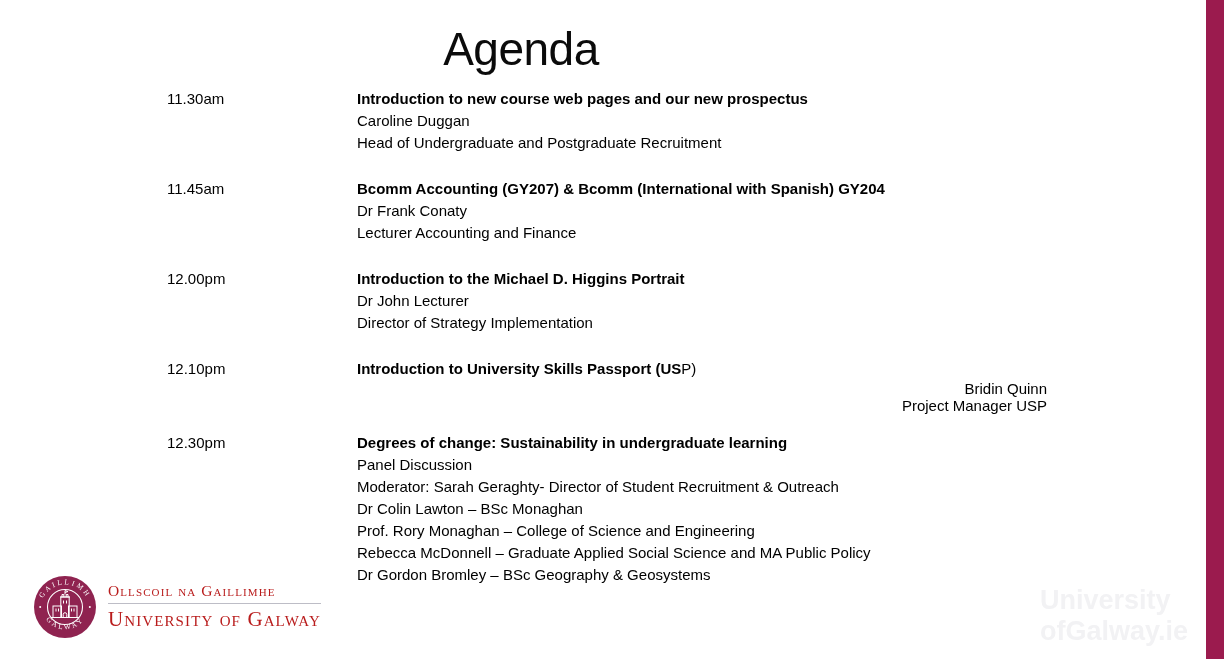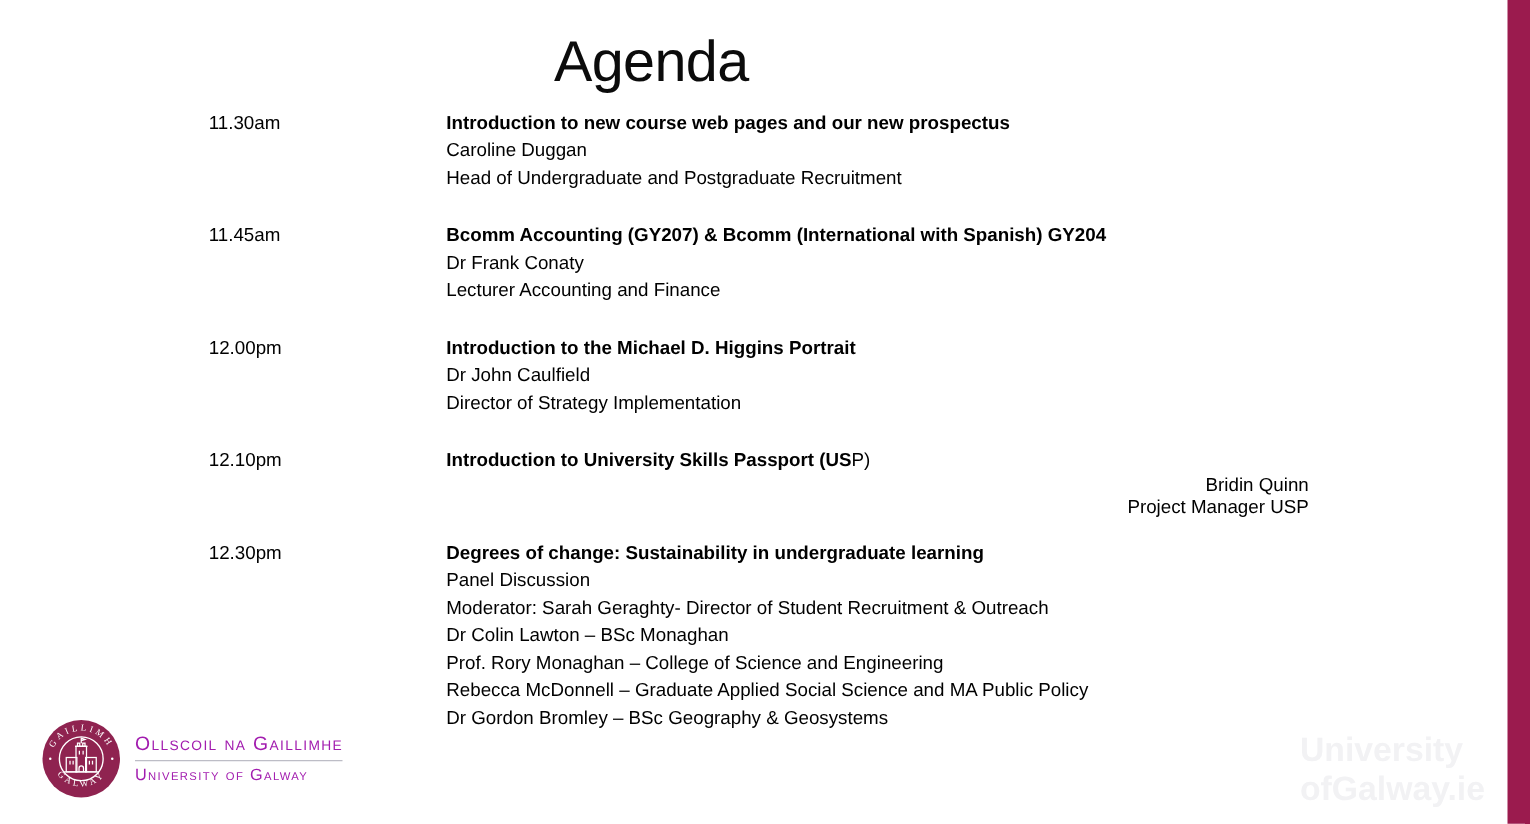--- a/index.html
+++ b/index.html
@@ -43,29 +43,29 @@
   .logo {
     position: absolute; left: 33px; top: 575px;
     display: flex; align-items: center; gap: 11px;
   }
   .seal { width: 64px; height: 64px; display: block; }
   .seal-arc-text {
     font-family: "Liberation Serif", serif;
     font-size: 7.2px; letter-spacing: 2.4px; fill: #ffffff;
   }
   .wordmark {
-    font-family: Liberation Sans, sans-serif;
-    color: #a21caf;
+    font-family: Liberation Serif, serif;
+    color: #b91c1c;
   }
   .wordmark-line1 {
     font-size: 15.5px; font-variant: small-caps; letter-spacing: 1.1px;
     padding-bottom: 3px; border-bottom: 1px solid #bdbdc6;
   }
   .wordmark-line2 {
-    font-size: 13px; font-variant: small-caps; letter-spacing: 1.1px;
+    font-size: 21px; font-variant: small-caps; letter-spacing: 1.1px;
     padding-top: 3px;
   }
 
   .watermark {
     position: absolute; right: 36px; bottom: 12px;
     font-size: 27px; font-weight: 700; line-height: 31px;
     color: #f2f2f4; text-align: left;
     user-select: none;
   }
 </style>
@@ -93,21 +93,21 @@
         <div class="agenda-item-title">Bcomm Accounting (GY207) &amp; Bcomm (International with Spanish) GY204</div>
         <div class="agenda-line">Dr Frank Conaty</div>
         <div class="agenda-line">Lecturer Accounting and Finance</div>
       </div>
     </div>
 
     <div class="agenda-row">
       <div class="agenda-time">12.00pm</div>
       <div class="agenda-details">
         <div class="agenda-item-title">Introduction to the Michael D. Higgins Portrait</div>
-        <div class="agenda-line">Dr John Caulfield</div>
+        <div class="agenda-line">Dr John Lecturer</div>
         <div class="agenda-line">Director of Strategy Implementation</div>
       </div>
     </div>
 
     <div class="agenda-row tight tight-gap">
       <div class="agenda-time">12.10pm</div>
       <div class="agenda-details">
         <div class="agenda-item-title"><span>Introduction to University Skills Passport (US</span><span class="regular-tail">P)</span></div>
         <div class="agenda-line">Bridin Quinn</div>
         <div class="agenda-line">Project Manager USP</div>

